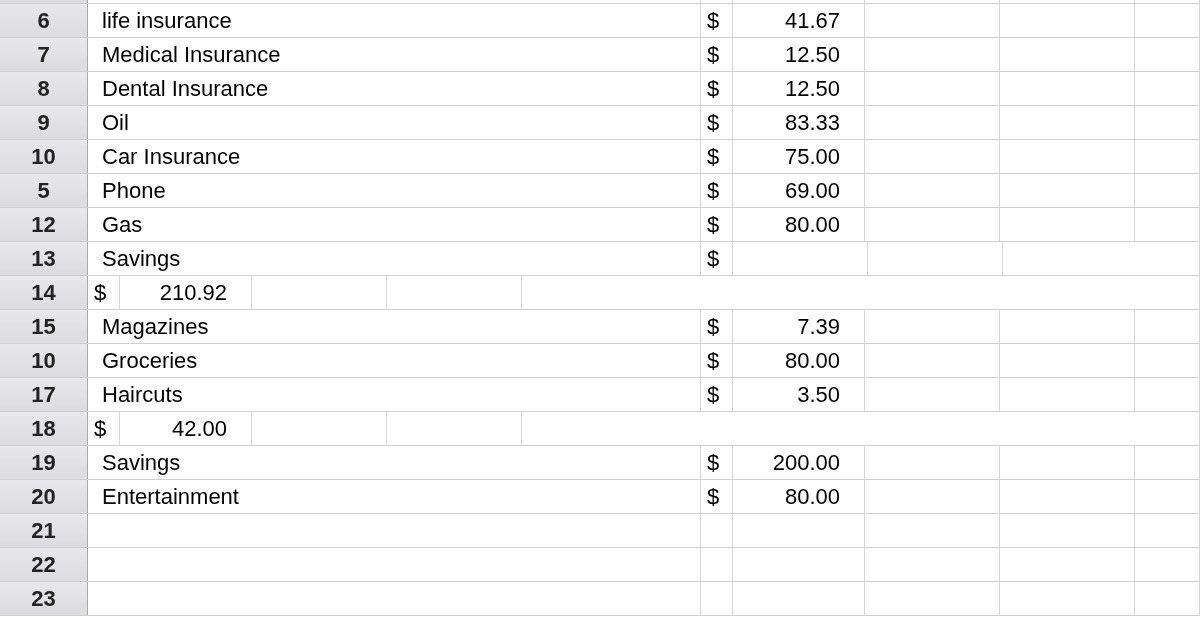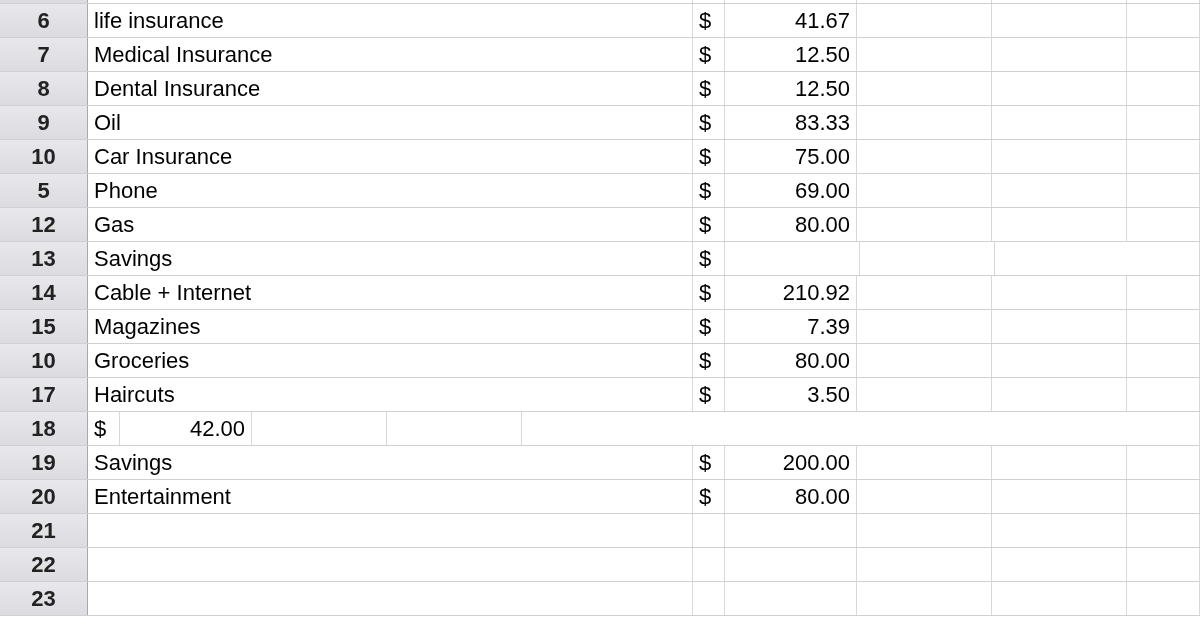--- a/index.html
+++ b/index.html
@@ -35,23 +35,23 @@
       font-weight: bold;
       color: #222;
     }
     .cell {
       border-right: 1px solid #d8d8d8;
       display: flex;
       align-items: center;
       padding: 0 6px;
       color: #000;
     }
-    .col-b { width: 605px; }
+    .col-b { width: 605px; margin-left: 8px; }
     .col-c { width: 32px; justify-content: flex-start; padding-left: 6px;}
-    .col-d { width: 132px; justify-content: flex-end; padding-right: 6px; text-align: right;}
+    .col-d { width: 132px; justify-content: flex-end; padding-right: 24px; text-align: right;}
     .col-e { width: 135px; }
     .col-f { width: 135px; }
     .col-rest { flex: 1; }
   </style>
 </head>
 <body>
 
 <div class="sheet">
 
   <div class="row">
@@ -130,21 +130,20 @@
   <div class="row">
     <div class="row-header">13</div>
     <div class="cell col-b">Savings</div>
     <div class="cell col-c">$</div>
     <div class="cell col-e"></div>
     <div class="cell col-f"></div>
     <div class="cell col-rest"></div>
   </div>
   <div class="row">
     <div class="row-header">14</div>
-    <div class="cell col-b">Cable + Internet</div>
     <div class="cell col-c">$</div>
     <div class="cell col-d">210.92</div>
     <div class="cell col-e"></div>
     <div class="cell col-f"></div>
     <div class="cell col-rest"></div>
   </div>
   <div class="row">
     <div class="row-header">15</div>
     <div class="cell col-b">Magazines</div>
     <div class="cell col-c">$</div>

